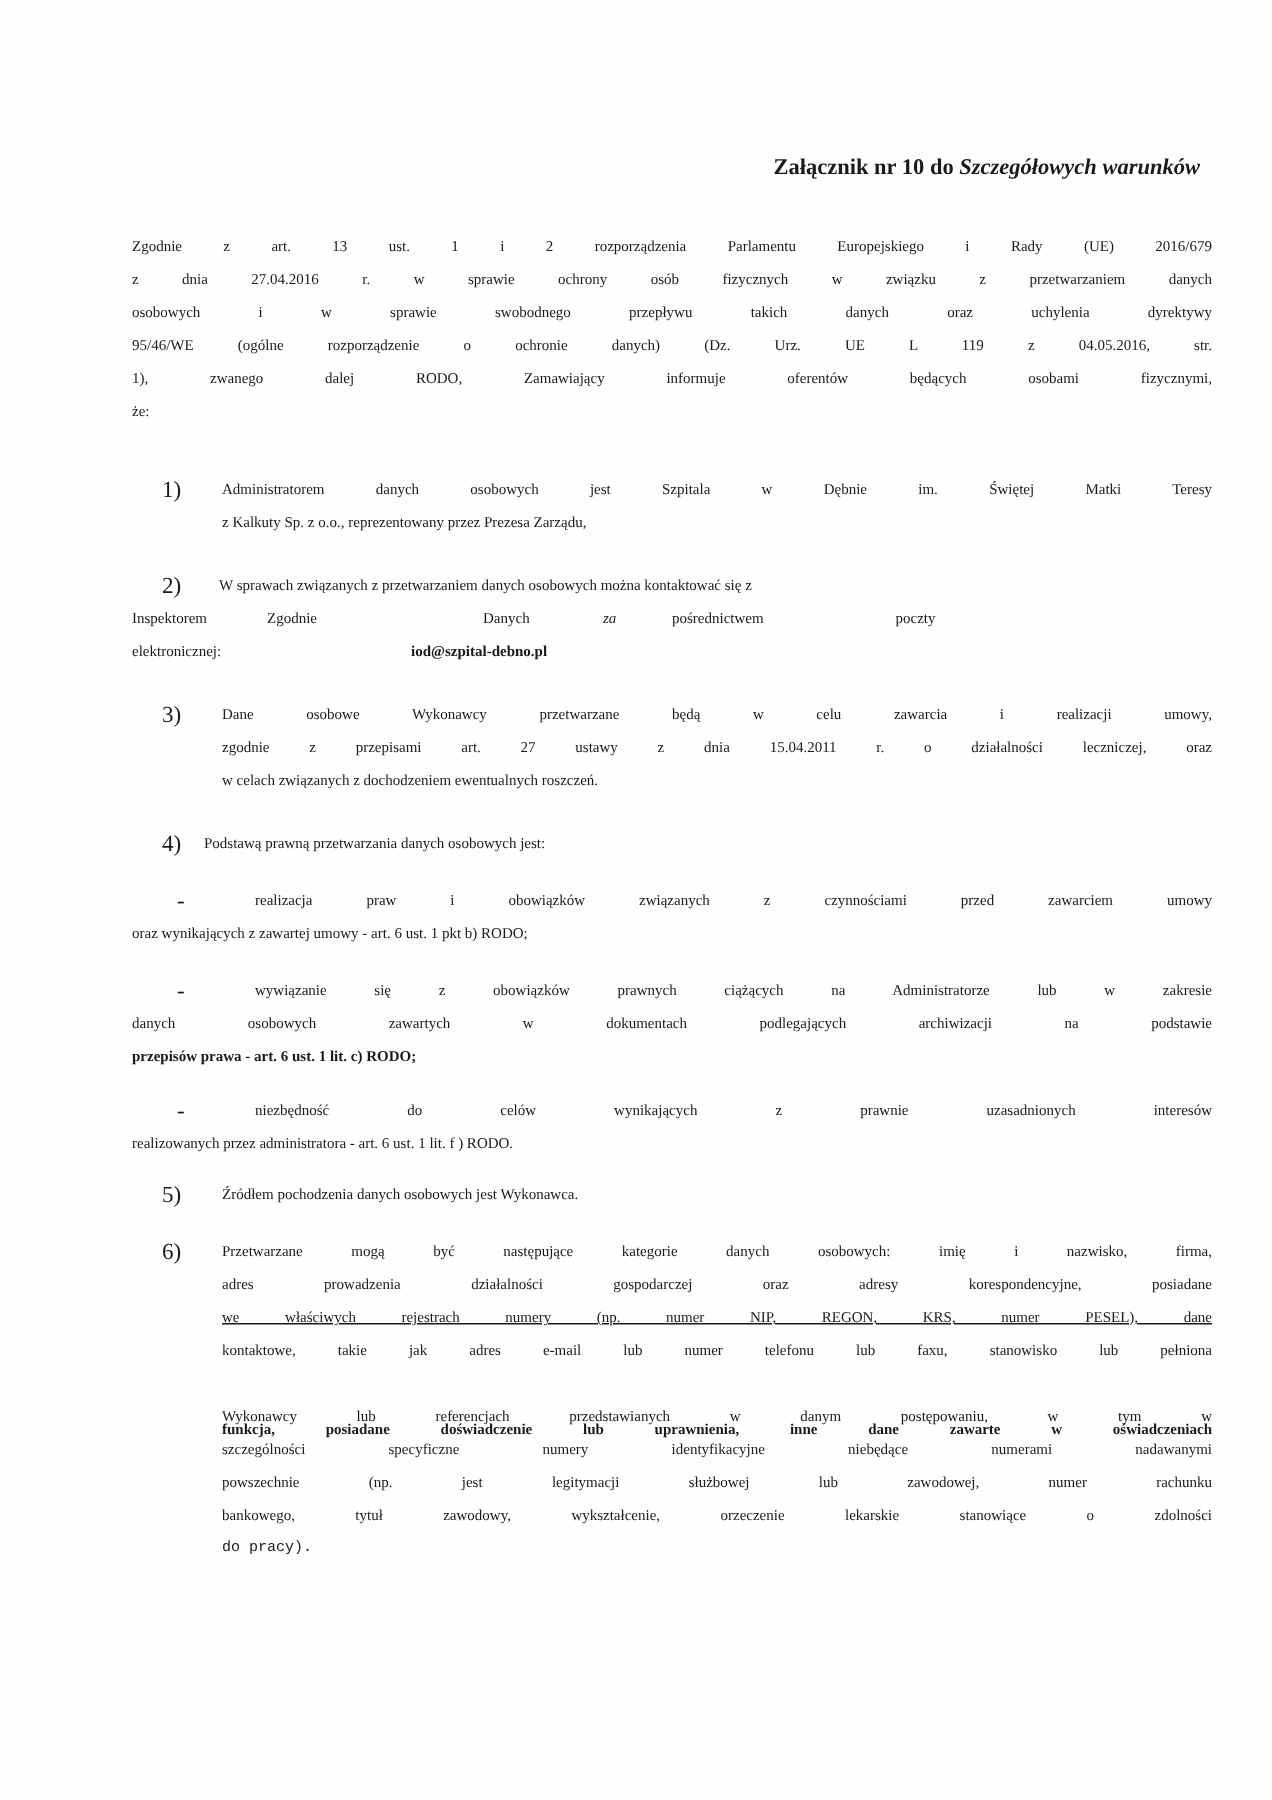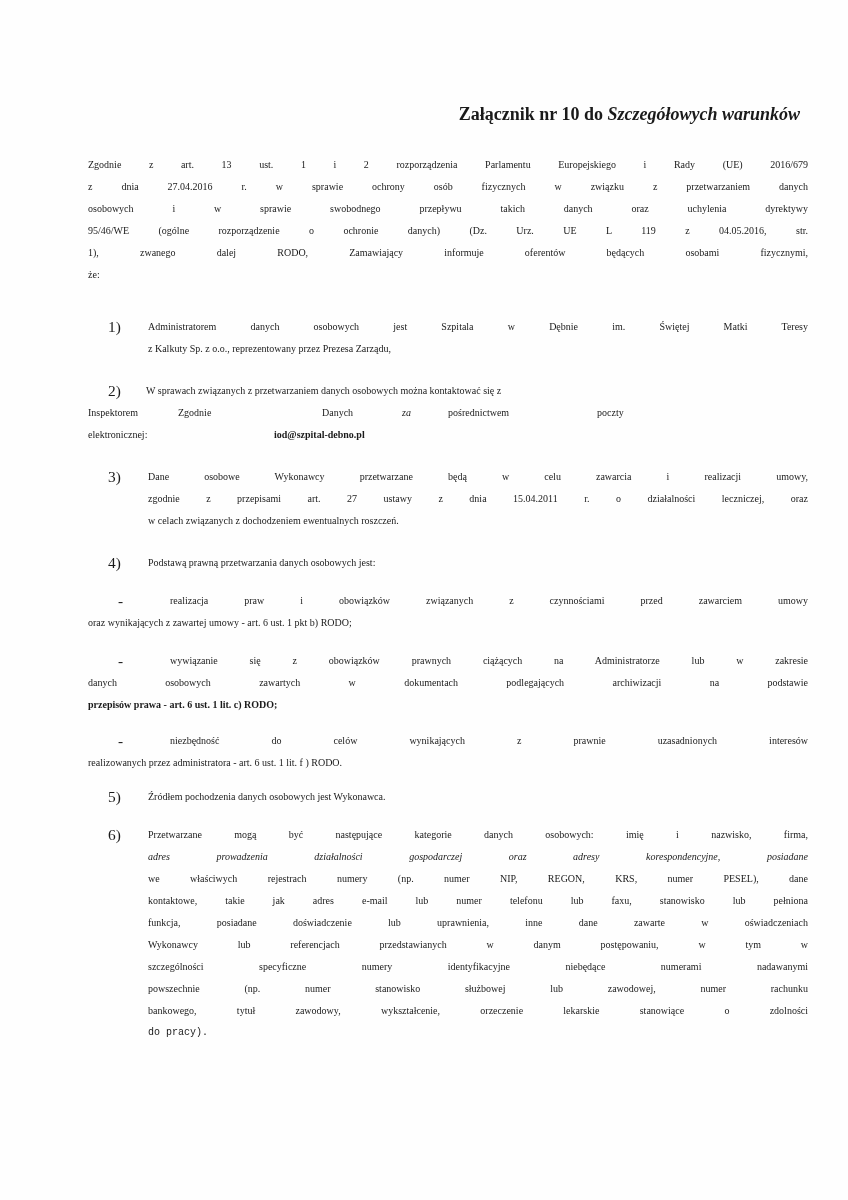--- a/index.html
+++ b/index.html
@@ -1,19 +1,19 @@
 <!DOCTYPE html>
 <html><head>
   <meta charset="utf-8">
   <style>
     html, body { margin: 0; padding: 0; background: #ffffff; }
     body { width: 848px; height: 1200px; position: relative; overflow: hidden;
            font-family: "Liberation Serif", "DejaVu Serif", serif; color: #1a1a1a; }
     .page { position: absolute; left: 0; top: 0; width: 848px; height: 1200px; background: #fefefe; }
-    .header { position: absolute; top: 104px; right: 48px; font-size: 18px; font-weight: bold; }
+    .header { position: absolute; top: 104px; right: 48px; font-size: 15px; font-weight: bold; }
     .header em { font-style: italic; }
     .line { position: absolute; font-size: 10px; line-height: 22px; white-space: nowrap; }
     .just { text-align: justify; text-align-last: justify; }
     .bold { font-weight: bold; }
     .num { position: absolute; font-size: 15.4px; line-height: 22px; }
   </style>
 </head>
 <body>
 
 <div class="page">
@@ -52,21 +52,21 @@
 
   <div>
     <div class="num" style="left:108px; top:466px;">3)</div>
     <div class="line just" style="left:148px; top:466px; width:660px;">Dane osobowe Wykonawcy przetwarzane będą w celu zawarcia i realizacji umowy,</div>
     <div class="line just" style="left:148px; top:488px; width:660px;">zgodnie z przepisami art. 27 ustawy z dnia 15.04.2011 r. o działalności leczniczej, oraz</div>
     <div class="line" style="left:148px; top:510px;">w celach związanych z dochodzeniem ewentualnych roszczeń.</div>
   </div>
 
   <div>
     <div class="num" style="left:108px; top:552px;">4)</div>
-    <div class="line" style="left:148px; top:552px;text-align:center;">Podstawą prawną przetwarzania danych osobowych jest:</div>
+    <div class="line" style="left:136px; top:552px;text-align:center;">Podstawą prawną przetwarzania danych osobowych jest:</div>
 
     <div>
       <div class="num" style="left:118px; top:590px;">-</div>
       <div class="line just" style="left:170px; top:590px; width:638px;">realizacja praw i obowiązków związanych z czynnościami przed zawarciem umowy</div>
       <div class="line" style="left:88px; top:612px;">oraz wynikających z zawartej umowy - art. 6 ust. 1 pkt b) RODO;</div>
     </div>
 
     <div>
       <div class="num" style="left:118px; top:650px;">-</div>
       <div class="line just" style="left:170px; top:650px; width:638px;">wywiązanie się z obowiązków prawnych ciążących na Administratorze lub w zakresie</div>
@@ -82,24 +82,24 @@
   </div>
 
   <div>
     <div class="num" style="left:108px; top:786px;">5)</div>
     <div class="line" style="left:148px; top:786px;">Źródłem pochodzenia danych osobowych jest Wykonawca.</div>
   </div>
 
   <div>
     <div class="num" style="left:108px; top:824px;">6)</div>
     <div class="line just" style="left:148px; top:824px; width:660px;">Przetwarzane mogą być następujące kategorie danych osobowych: imię i nazwisko, firma,</div>
-    <div class="line just" style="left:148px; top:846px; width:660px;font-style:italic;">adres prowadzenia działalności gospodarczej oraz adresy korespondencyjne, posiadane</div>
-    <div class="line just" style="left:148px; top:868px; width:660px;">we właściwych rejestrach numery (np. numer NIP, REGON, KRS, numer PESEL), dane</div>
+    <div class="line just" style="left:148px; top:846px; width:660px;">adres prowadzenia działalności gospodarczej oraz adresy korespondencyjne, posiadane</div>
+    <div class="line just" style="left:148px; top:868px; width:660px;text-decoration:underline;">we właściwych rejestrach numery (np. numer NIP, REGON, KRS, numer PESEL), dane</div>
     <div class="line just" style="left:148px; top:890px; width:660px;">kontaktowe, takie jak adres e-mail lub numer telefonu lub faxu, stanowisko lub pełniona</div>
-    <div class="line just" style="left:148px; top:912px; width:660px;">funkcja, posiadane doświadczenie lub uprawnienia, inne dane zawarte w oświadczeniach</div>
+    <div class="line just" style="left:148px; top:943px; width:660px;font-weight:bold;">funkcja, posiadane doświadczenie lub uprawnienia, inne dane zawarte w oświadczeniach</div>
     <div class="line just" style="left:148px; top:934px; width:660px;">Wykonawcy lub referencjach przedstawianych w danym postępowaniu, w tym w</div>
     <div class="line just" style="left:148px; top:956px; width:660px;">szczególności specyficzne numery identyfikacyjne niebędące numerami nadawanymi</div>
-    <div class="line just" style="left:148px; top:978px; width:660px;">powszechnie (np. numer stanowisko służbowej lub zawodowej, numer rachunku</div>
+    <div class="line just" style="left:148px; top:978px; width:660px;">powszechnie (np. jest legitymacji służbowej lub zawodowej, numer rachunku</div>
     <div class="line just" style="left:148px; top:1000px; width:660px;">bankowego, tytuł zawodowy, wykształcenie, orzeczenie lekarskie stanowiące o zdolności</div>
     <div class="line" style="left:148px; top:1022px;font-family:Liberation Mono, monospace;">do pracy).</div>
   </div>
 
 </div>
 
 </body></html>

